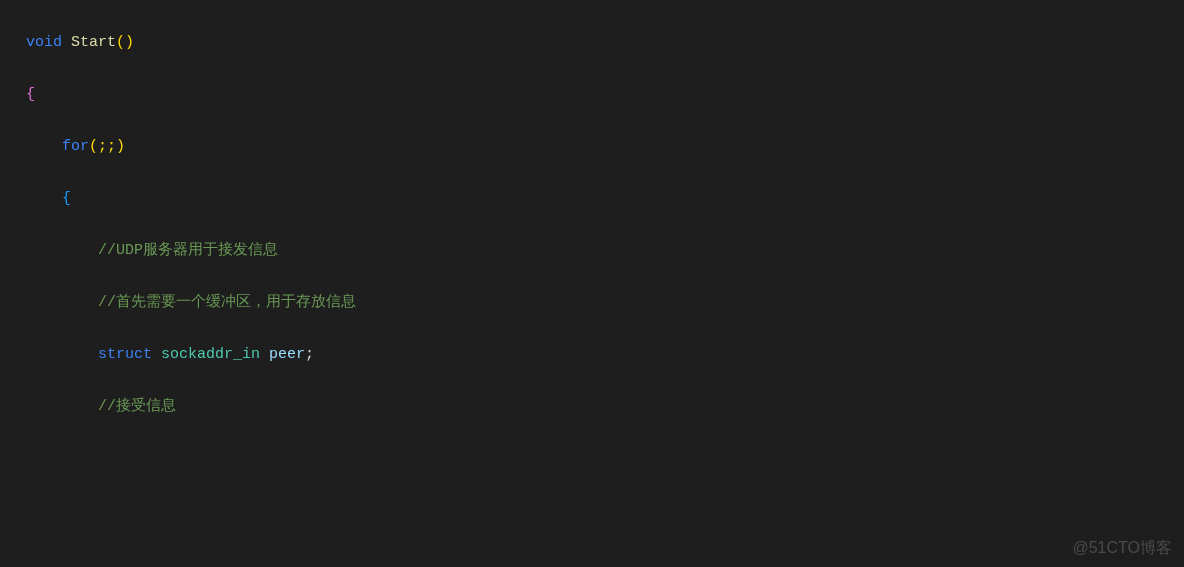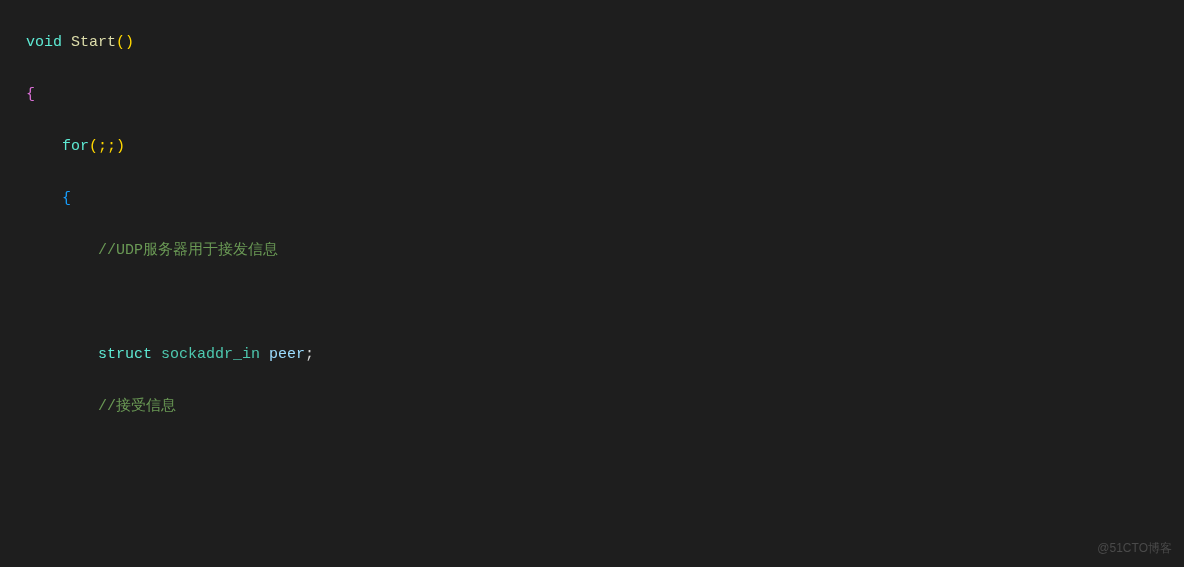--- a/index.html
+++ b/index.html
@@ -12,48 +12,48 @@
     color: #d4d4d4;
     width: 1184px;
     height: 567px;
     overflow: hidden;
     position: relative;
   }
   .code-area {
     padding: 4px 0 0 26px;
     white-space: pre;
   }
-  .kw { color: #5eead4; }       
+  .kw { color: #3b82f6; }       
   .type { color: #4ec9b0; margin-top: 9px; }     
   .fn { color: #dcdcaa; text-align: right; }       
   .comment { color: #6a9955; }
   .num { color: #b5cea8; }
   .paren { color: #ffd700; }    
   .brace-pink { color: #da70d6; }
   .brace-blue { color: #179fff; }
   .var { color: #9cdcfe; }
   .watermark {
     position: absolute;
     bottom: 6px;
     right: 12px;
     color: #4a4a4a;
-    font-size: 12px;
+    font-size: 16px;
     font-family: sans-serif;
   }
 </style>
 </head>
 <body>
 
 <div class="code-area">
 <div><span class="kw">void</span><span> </span><span class="fn">Start</span><span class="paren">()</span></div>
 <div><span class="brace-pink">{</span></div>
 <div><span>    </span><span class="kw">for</span><span class="paren">(;;)</span></div>
 <div><span>    </span><span class="brace-blue">{</span></div>
 <div><span>        </span><span class="comment">//UDP服务器用于接发信息</span></div>
-<div><span>        </span></div>
+<div><span>        </span><span class="comment">//首先需要一个缓冲区，用于存放信息</span></div>
 <div><span>        </span><span class="kw">struct</span><span> </span><span class="type">sockaddr_in</span><span> </span><span class="var">peer</span><span>;</span></div>
 <div><span>        </span><span class="comment">//接受信息</span></div>
 
 
 
 
 
 
 
 

